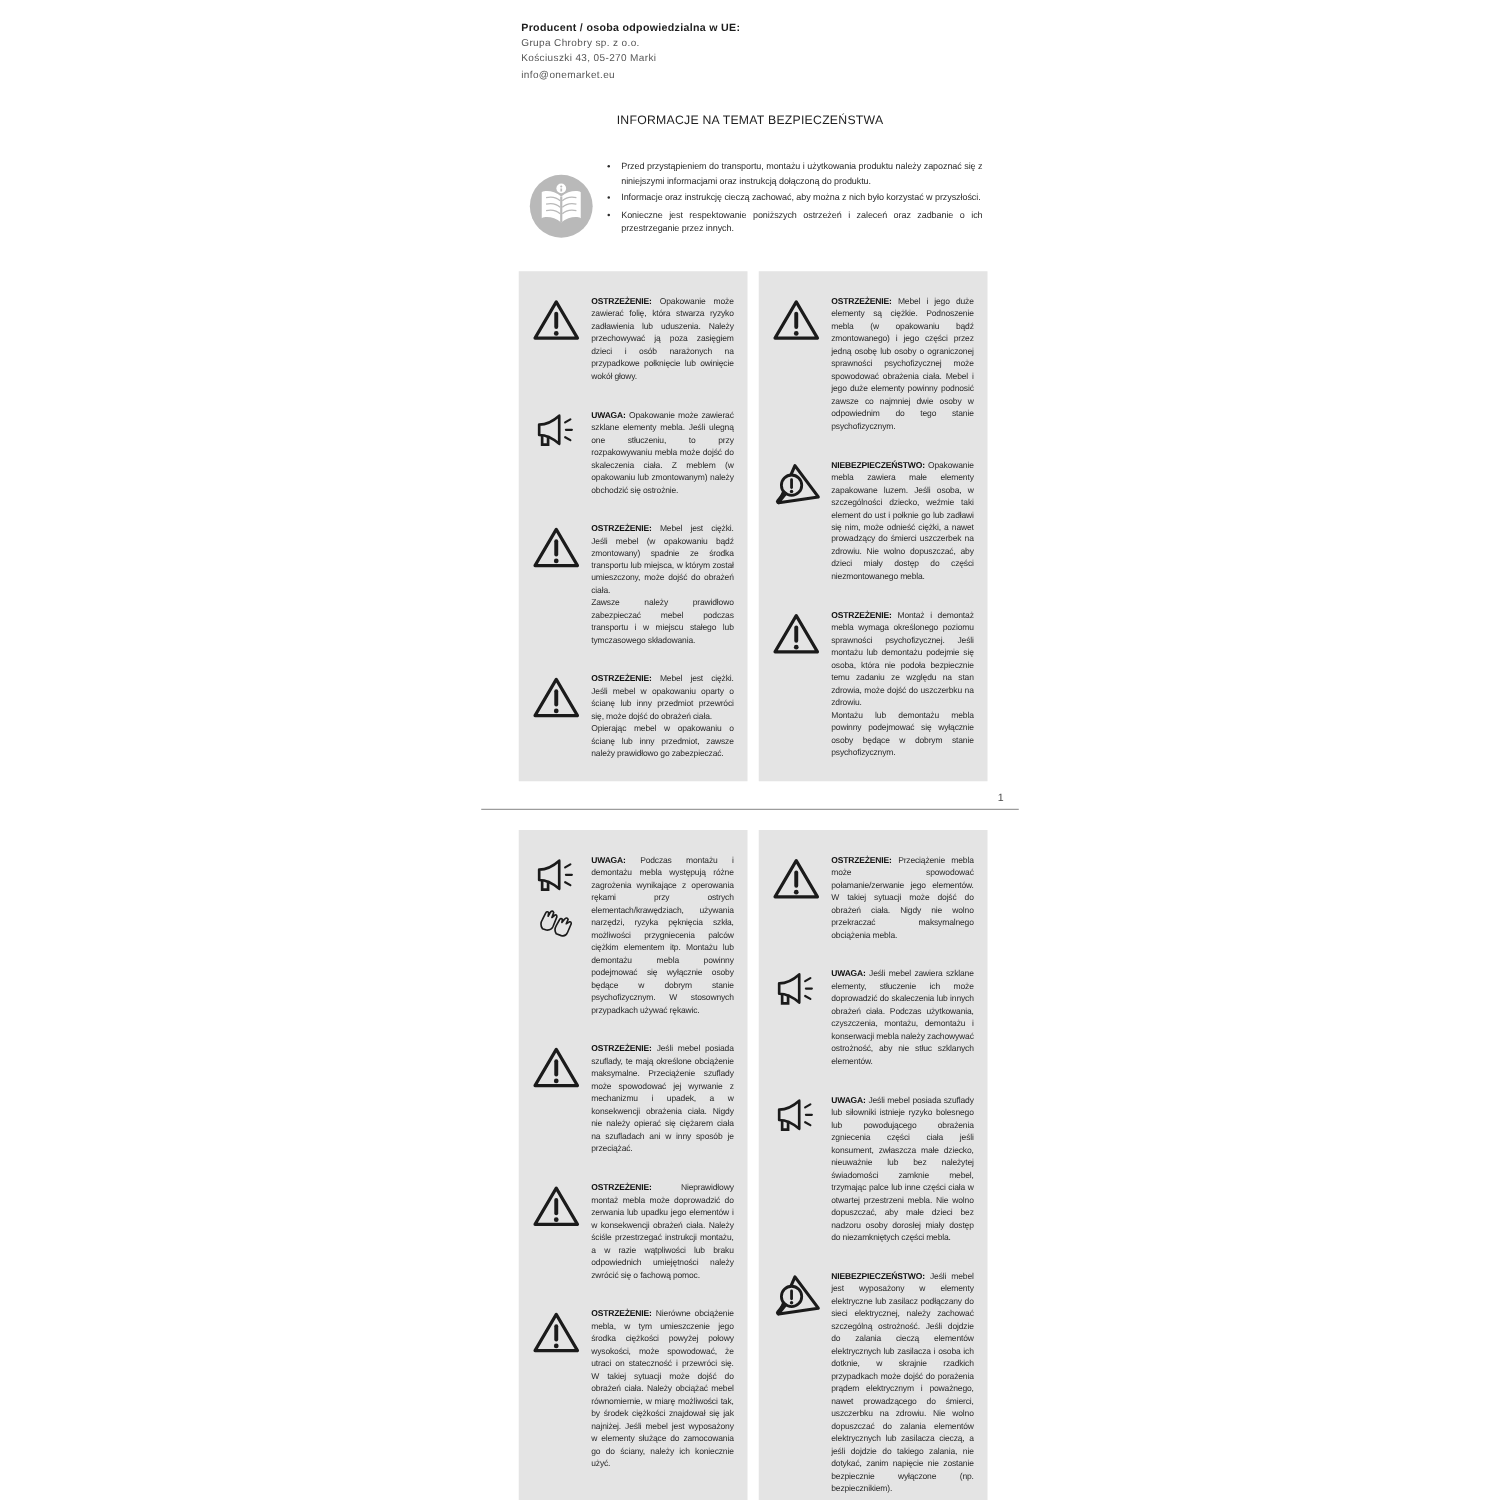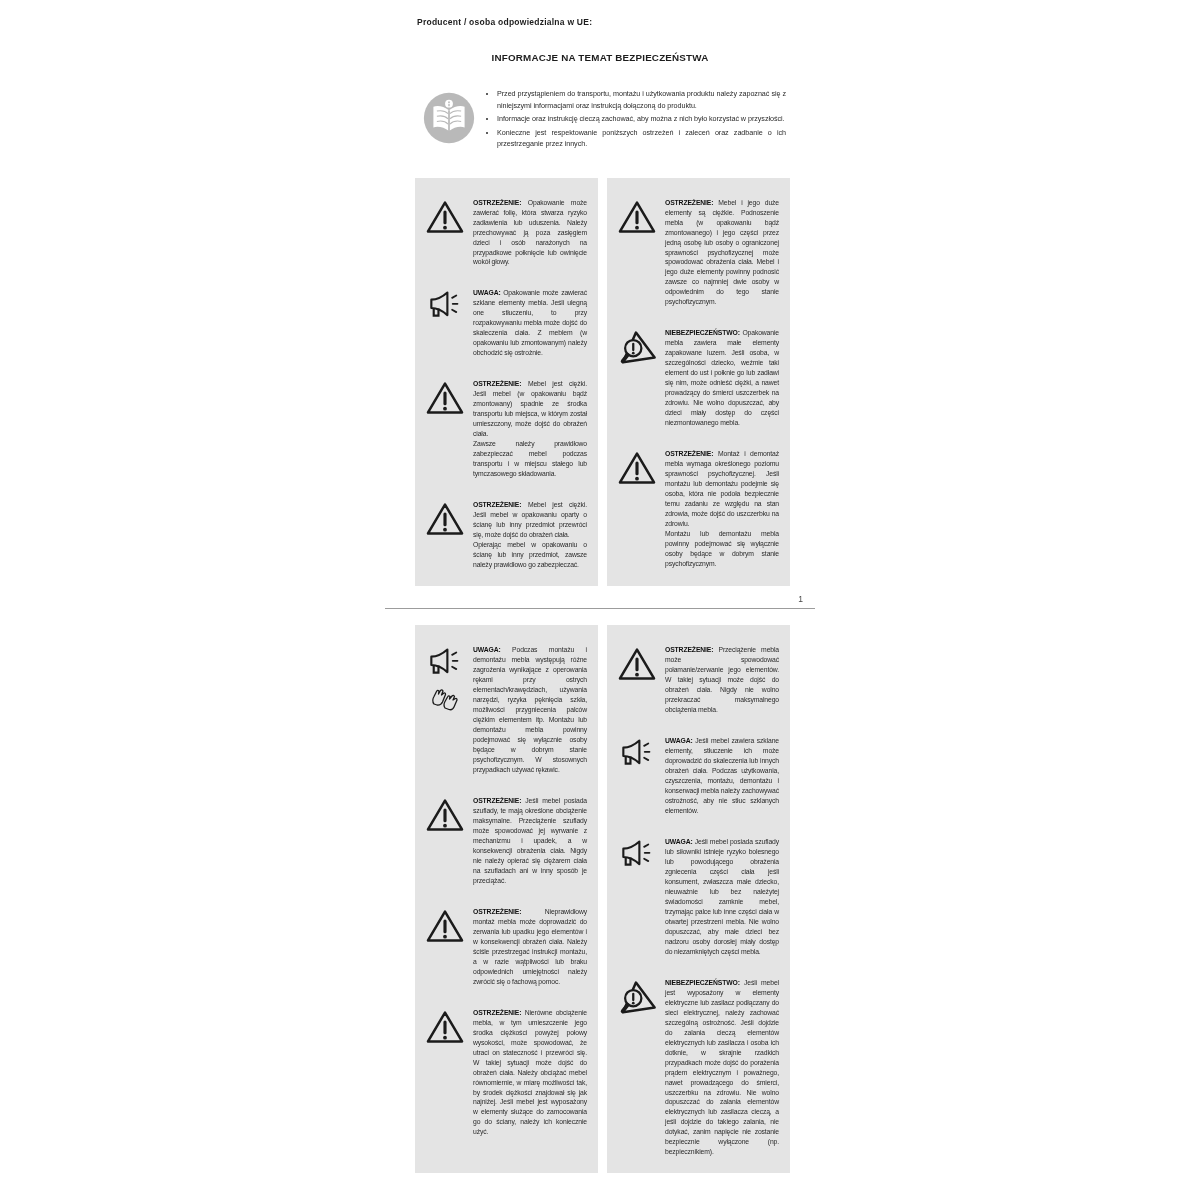--- a/index.html
+++ b/index.html
@@ -6,23 +6,23 @@
   * { box-sizing:border-box; margin:0; padding:0; }
   html,body { background:#fff; }
   body { width:1200px; height:1200px; font-family:"Liberation Sans", sans-serif; color:var(--ink); }
   .sheet { width:1200px; height:1200px; overflow:hidden; background:#fff; }
   .content { width:430px; margin:0 auto; position:relative; }
 
   .producer { padding-top:17px; margin-left:32px; }
   .producer-label { font-weight:bold; font-size:8.5px; letter-spacing:.25px; color:#1d1d1d; margin-bottom:2px; }
   .producer-line { font-size:8px; color:#565656; line-height:1.55; letter-spacing:.3px; }
 
-  .doc-title { margin-top:25px; text-align:center; font-size:9.8px; font-weight:bold; letter-spacing:.2px; color:#1d1d1d; }
-
-  .intro { display:flex; align-items:center; margin-top:22px; padding-left:38px; gap:11px; }
+  .doc-title { margin-top:25px; text-align:center; font-size:9.8px; font-weight:normal; letter-spacing:.2px; color:#1d1d1d; }
+
+  .intro { display:flex; align-items:flex-end; margin-top:22px; padding-left:38px; gap:11px; }
   .intro-icon svg { width:52px; height:52px; display:block; }
   .intro-bullets { list-style:disc; margin-top:3px; padding-left:11px; width:300px;
                    font-size:7.2px; line-height:1.6; text-align:justify; letter-spacing:-.05px; color:#2a2a2a; }
   .intro-bullets li { margin-bottom:2px; }
 
   .boxes { display:flex; gap:9px; margin:26px 25px 0 30px; }
   .box { flex:1; background:var(--box-bg); padding:20px 11px 16px 9px; display:flex; flex-direction:column; gap:21px; }
   .page1 .box { min-height:374px; }
   .page2 { margin-top:16px; }
   .page2 .box { min-height:520px; }
@@ -38,20 +38,25 @@
   .page-divider { border:0; border-top:1.6px solid #9c9c9c; margin-top:4px; }
 </style>
 </head>
 <body>
 
 <div class="sheet">
   <div class="content">
 
     <header class="producer">
       <div class="producer-label">Producent / osoba odpowiedzialna w UE:</div>
+      <div>
+          <div class="producer-line">Grupa Chrobry sp. z o.o.</div>
+          <div class="producer-line">Kościuszki 43, 05-270 Marki</div>
+          <div class="producer-line">info@onemarket.eu</div>
+        </div>
     </header>
 
     <h1 class="doc-title">INFORMACJE NA TEMAT BEZPIECZEŃSTWA</h1>
 
     <section class="intro">
       <span class="intro-icon">
         <svg viewBox="0 0 60 60" xmlns="http://www.w3.org/2000/svg">
           <circle cx="30" cy="30" r="29" fill="#b9b9b9"></circle>
           <path d="M30 21 C36 16 44 15 48 17 L48 41 C44 39 36 40 30 45 C24 40 16 39 12 41 L12 17 C16 15 24 16 30 21 Z" fill="#ffffff"></path>
           <line x1="30" y1="21" x2="30" y2="45" stroke="#b9b9b9" stroke-width="2"></line>

